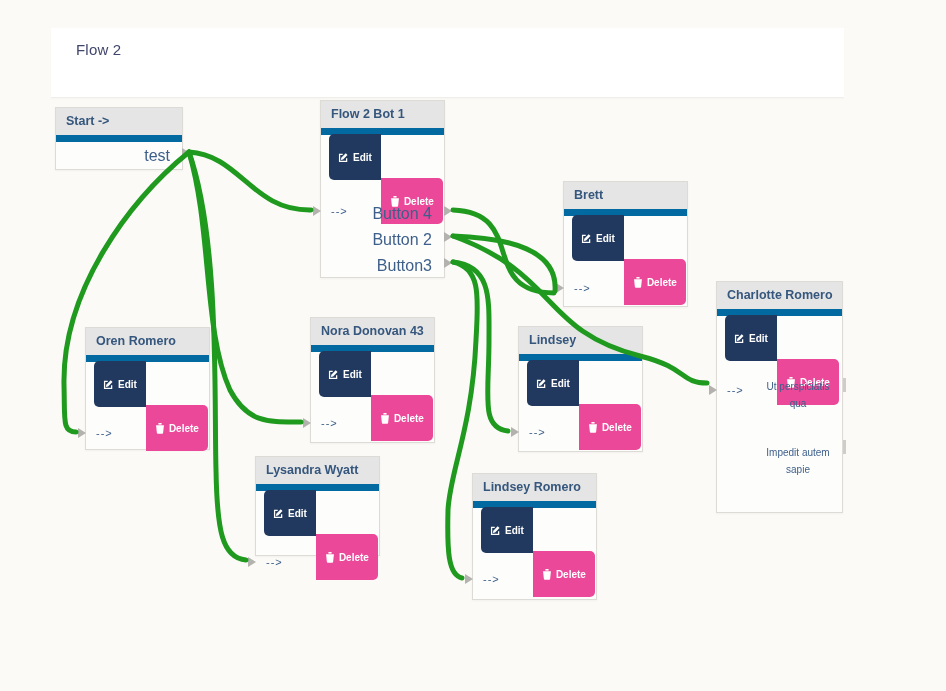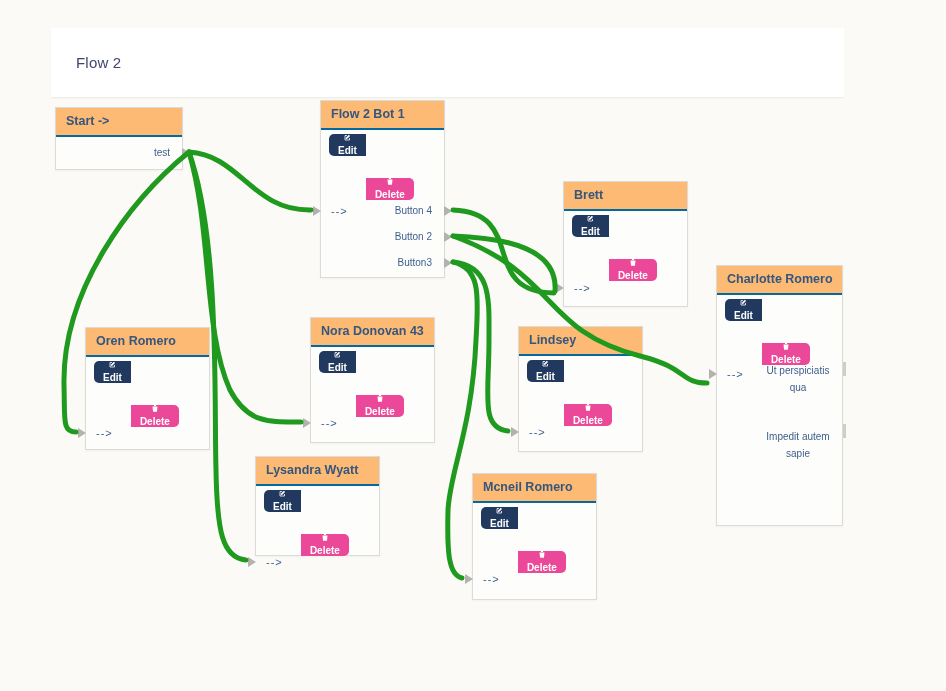--- a/index.html
+++ b/index.html
@@ -2,42 +2,42 @@
 <html><head>
 <meta charset="utf-8">
 <style>
   html,body{margin:0;padding:0;width:946px;height:691px;background:#fbfaf7;overflow:hidden;
     font-family:"Liberation Sans",sans-serif;position:relative;}
   #stage{position:absolute;inset:0;}
 
   
   .titlebar{position:absolute;left:51px;top:28px;width:793px;height:69px;background:#ffffff;
     border-bottom:1px solid #f0eee9;box-shadow:0 1px 2px rgba(0,0,0,.025);z-index:1;}
-  .titlebar .t{position:absolute;left:25px;top:13px;font-size:15px;color:#40466b;letter-spacing:.2px;margin-top:13px;}
+  .titlebar .t{position:absolute;left:25px;top:13px;font-size:15px;color:#40466b;letter-spacing:.2px;}
 
   
   #canvas{position:absolute;left:0;top:97px;width:946px;height:560px;z-index:0;}
 
   
   svg.edges{position:absolute;left:0;top:0;width:946px;height:691px;z-index:3;pointer-events:none;}
   svg.edges path{fill:none;stroke:#1f9a1f;stroke-width:5;stroke-linecap:round;pointer-events:stroke;}
 
   
   .node{position:absolute;background:#fdfdfc;border:1px solid #dcdbd6;box-sizing:border-box;
     box-shadow:0 1px 2px rgba(0,0,0,.04);z-index:2;}
-  .nh{height:27px;line-height:27px;background:#fdba74;border-bottom:2px solid #0369a1;
+  .nh{height:27px;line-height:27px;background:#e5e5e5;border-bottom:7px solid #0369a1;
     padding:0 10px;font-size:12.5px;font-weight:bold;color:#35567d;white-space:nowrap;overflow:hidden;}
   .btns{position:absolute;left:8px;top:33px;display:flex;}
   .btn{height:22px;display:flex;align-items:center;gap:4px;color:#fff;font-size:10px;font-weight:bold;
-    padding:0 9px;cursor:pointer;flex-direction:column;}
+    padding:12px 9px;cursor:pointer;}
   .btn svg{display:block;}
   .btn-edit{background:#21395e;border-radius:5px 0 0 5px;}
   .btn-delete{background:#ec4899;border-radius:0 5px 5px 0;margin-top:44px;}
   .in-label{position:absolute;left:10px;font-size:11px;color:#3d5f8a;letter-spacing:1px;}
-  .out-label{position:absolute;right:12px;font-size:10px;color:#3d5f8a;text-align:right;}
+  .out-label{position:absolute;right:12px;font-size:16px;color:#3d5f8a;text-align:right;}
   .out-block{position:absolute;right:12px;width:64px;font-size:10px;line-height:17px;
     color:#3d5f8a;text-align:center;}
   .tri{position:absolute;width:0;height:0;border-top:5px solid transparent;
     border-bottom:5px solid transparent;border-left:8px solid #b3b2ae;}
   .tri.in{left:-8px;}
   .tri.out{right:-8px;}
   .obar{position:absolute;right:-4px;width:3px;height:14px;background:#cecdc8;}
 </style>
 </head>
 <body>
@@ -99,21 +99,21 @@
             <rect x="4" y="0" width="4" height="2" fill="#fff"></rect>
             <path d="M1 2.8h10l-1 9.7a1.3 1.3 0 0 1-1.3 1.2H3.3A1.3 1.3 0 0 1 2 12.5z" fill="#fff"></path>
           </svg>
         <span>Delete</span>
       </div>
     </div>
     <div class="in-label" style="top:100px">--&gt;</div>
     <div class="tri in" style="top:101px"></div>
   </div>
 
-  <div class="node" style="left:716px;top:265px;width:127px;height:261px">
+  <div class="node" style="left:716px;top:281px;width:127px;height:232px">
     <div class="nh">Charlotte Romero</div>
     <div class="btns">
       <div class="btn btn-edit">
         <svg width="11" height="11" viewBox="0 0 14 14">
             <path d="M11 8v4H2V3h4" stroke="#fff" fill="none" stroke-width="1.6"></path>
             <path d="M9.8 1.6l2.3 2.3-5.6 5.6-2.9.6.6-2.9z" fill="#fff"></path>
           </svg>
         <span>Edit</span>
       </div>
       <div class="btn btn-delete">
@@ -214,21 +214,21 @@
             <path d="M1 2.8h10l-1 9.7a1.3 1.3 0 0 1-1.3 1.2H3.3A1.3 1.3 0 0 1 2 12.5z" fill="#fff"></path>
           </svg>
         <span>Delete</span>
       </div>
     </div>
     <div class="in-label" style="top:99px">--&gt;</div>
     <div class="tri in" style="top:100px"></div>
   </div>
 
   <div class="node" style="left:472px;top:473px;width:125px;height:127px">
-    <div class="nh">Mcneil Romero</div>
+    <div class="nh">Lindsey Romero</div>
     <div class="btns">
       <div class="btn btn-edit">
         <svg width="11" height="11" viewBox="0 0 14 14">
             <path d="M11 8v4H2V3h4" stroke="#fff" fill="none" stroke-width="1.6"></path>
             <path d="M9.8 1.6l2.3 2.3-5.6 5.6-2.9.6.6-2.9z" fill="#fff"></path>
           </svg>
         <span>Edit</span>
       </div>
       <div class="btn btn-delete">
         <svg width="10" height="11" viewBox="0 0 12 14">

